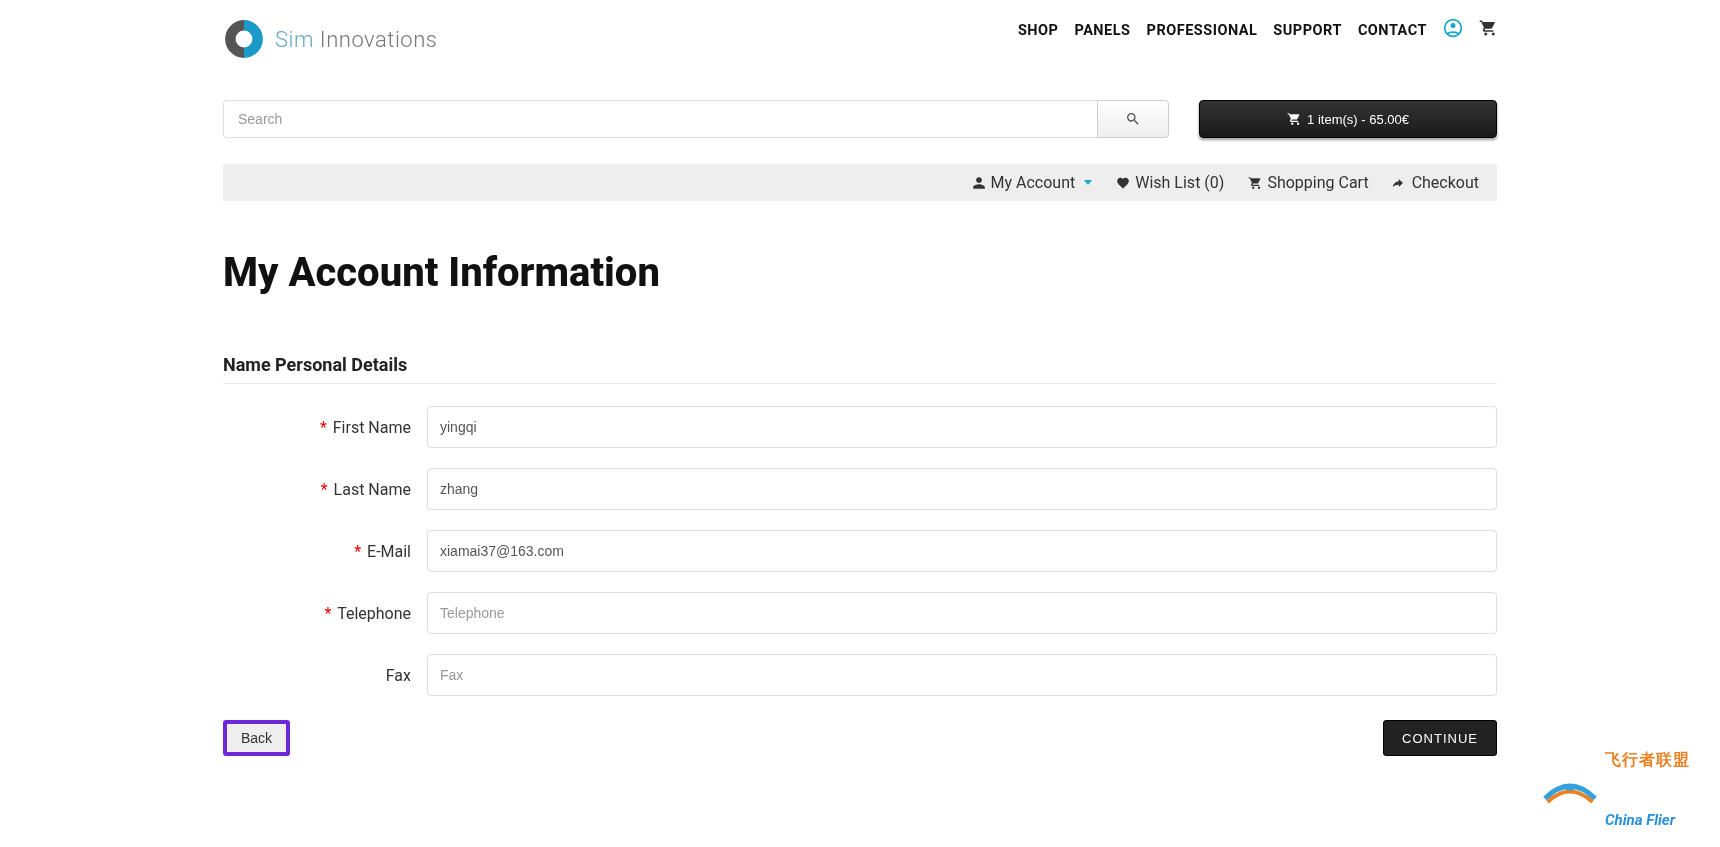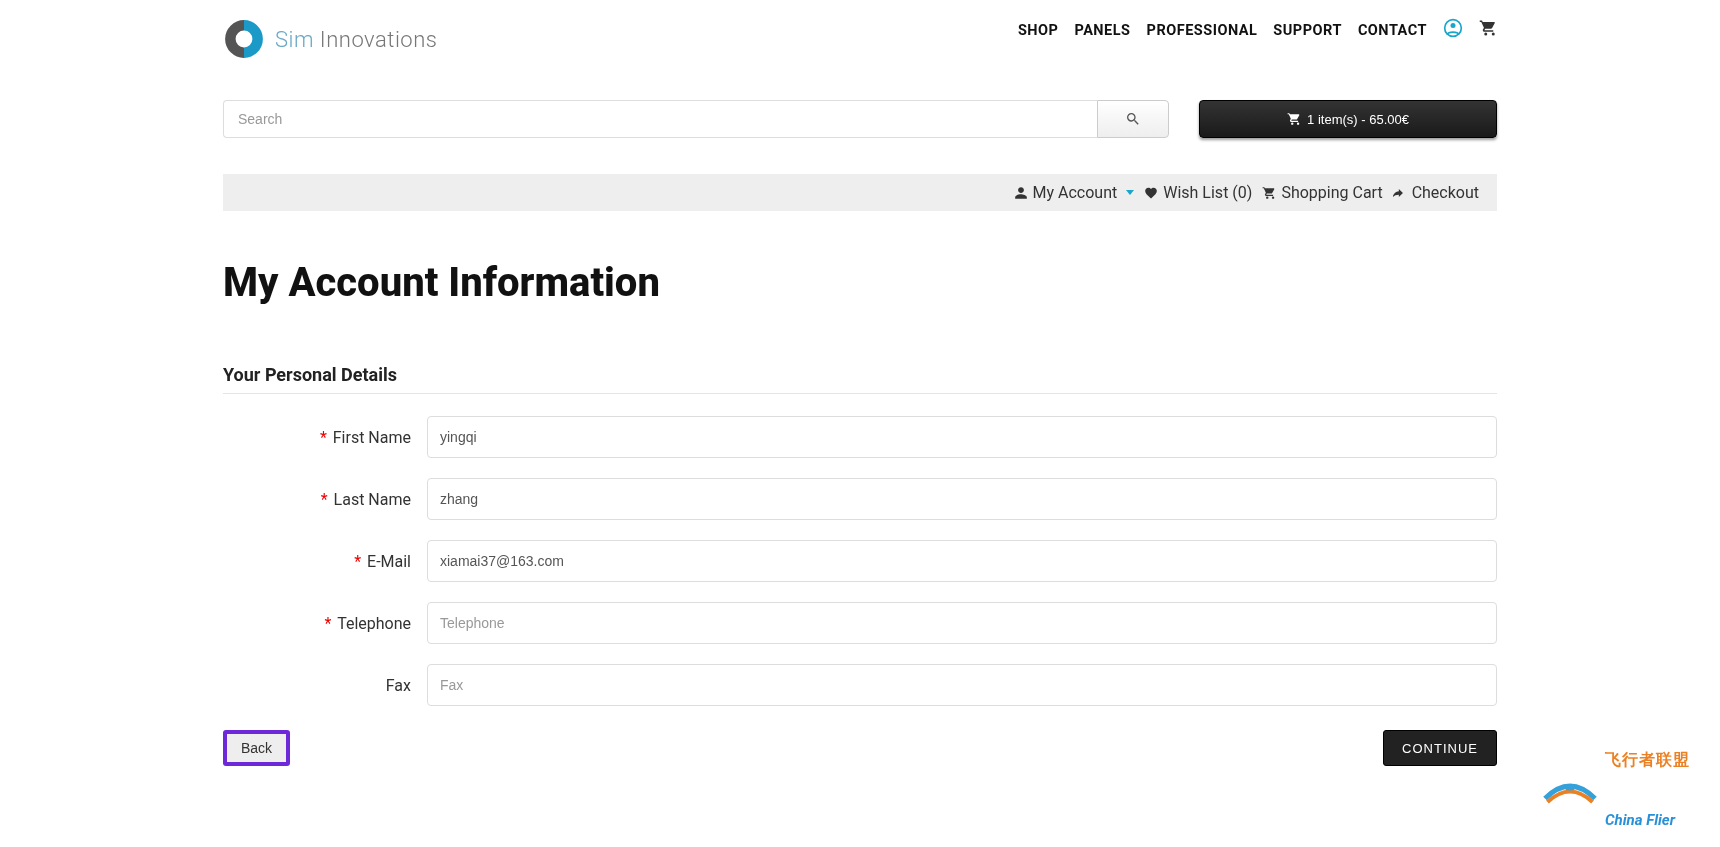--- a/index.html
+++ b/index.html
@@ -69,23 +69,23 @@
   box-shadow: 0 2px 3px rgba(0,0,0,0.4);
 }
 .cart-summary svg { width: 14px; height: 14px; fill: #fff; }
 
 
 .user-bar {
   background: #eee;
   display: flex;
   justify-content: flex-end;
   align-items: center;
-  gap: 10px;
+  gap: 24px;
   padding: 9px 18px;
-  margin-top: 36px;
+  margin-top: 26px;
   font-size: 16px;
 }
 .user-bar .ui-link { display: flex; align-items: center; gap: 5px; color: #333; text-decoration: none; cursor: pointer; }
 .user-bar .ui-link svg { width: 14px; height: 14px; fill: #333; }
 .user-bar .caret {
   width: 0; height: 0;
   border-left: 4px solid transparent;
   border-right: 4px solid transparent;
   border-top: 5px solid #18a6c9;
   display: inline-block;
@@ -256,21 +256,21 @@
     <a class="ui-link">
       <svg viewBox="0 0 24 24">
           <path d="M10 9V5l7 7-7 7v-4.1c-5 0-8.5 1.6-11 5.1 1-5 4-10 11-11z"></path>
         </svg>
       <span>Checkout</span>
     </a>
   </div>
 
   <h1 class="page-title">My Account Information</h1>
 
-  <h2 class="section-title">Your Personal Details</h2>
+  <h2 class="section-title">Name Personal Details</h2>
 
   <div class="form">
 
     <div class="form-row">
       <label class="form-label">
         <span class="req">*</span>
         <span>First Name</span>
       </label>
       <input class="form-input" type="text" value="yingqi" style="">
     </div>

